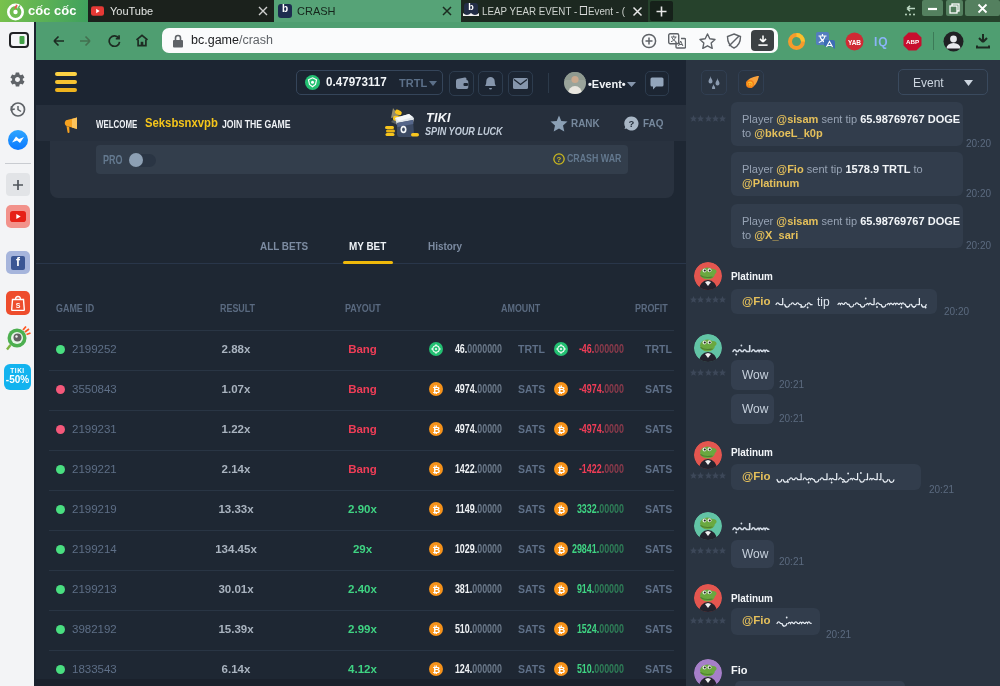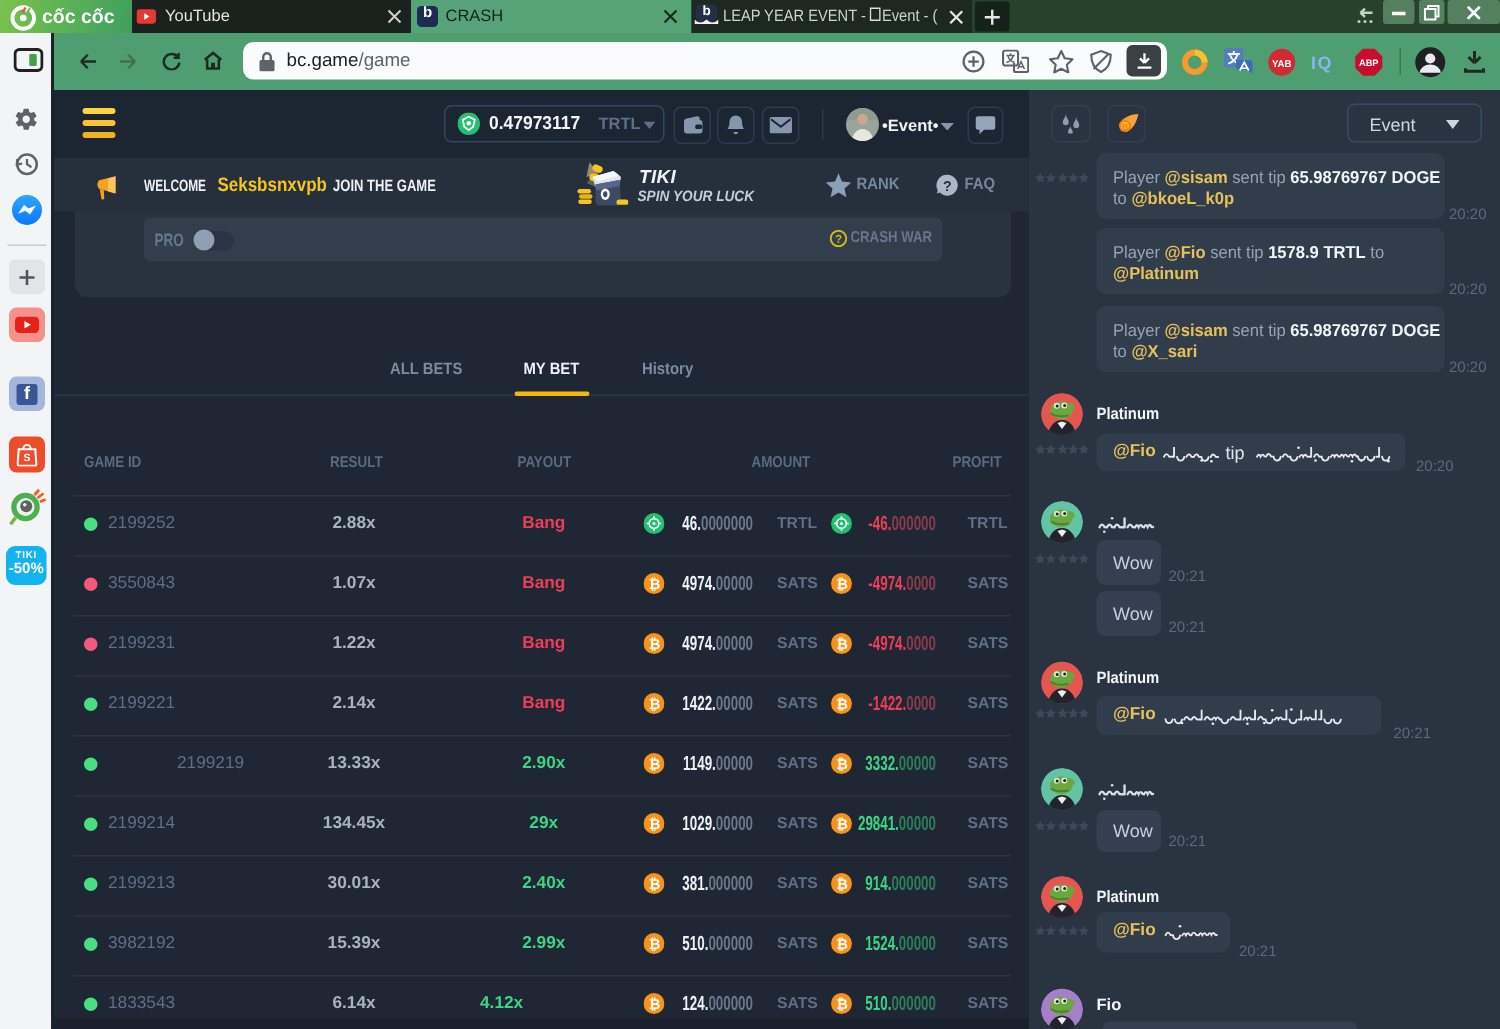--- a/index.html
+++ b/index.html
@@ -81,21 +81,21 @@
 <svg class="ic" style="left:135px;top:34px" width="14" height="13" viewBox="0 0 21 20">
     <path d="M2 9 L10.5 2 L19 9" fill="none" stroke="#1d2b22" stroke-width="2.6"></path>
     <path d="M4.5 8.5 V18 H16.5 V8.5" fill="none" stroke="#1d2b22" stroke-width="2.6"></path>
     <rect x="8.5" y="12" width="4" height="6" fill="#1d2b22"></rect>
   </svg>
 <div class="a" style="left:162px;top:28px;width:616px;height:25px;background:#fafbfc;border-radius:7px;"></div>
 <svg class="ic" style="left:172px;top:34px" width="12" height="14" viewBox="0 0 12 14">
     <rect x="1" y="6" width="10" height="7.5" rx="1" fill="#5f6368"></rect>
     <path d="M3.5 6 V4 a2.5 2.5 0 0 1 5 0 V6" fill="none" stroke="#5f6368" stroke-width="1.6"></path>
   </svg>
-<div class="a" style="left:191px;top:33px;font-size:12.5px;color:#202124;">bc.game<span style="color:#5f6368;">/game</span></div>
+<div class="a" style="left:191px;top:33px;font-size:12.5px;color:#202124;">bc.game<span style="color:#5f6368;">/crash</span></div>
 <svg class="ic" style="left:641px;top:33px" width="16" height="16" viewBox="0 0 16 16">
     <circle cx="8" cy="8" r="6.6" fill="none" stroke="#5f6368" stroke-width="1.5"></circle>
     <path d="M8 4.5 V11.5 M4.5 8 H11.5" stroke="#5f6368" stroke-width="1.5"></path>
   </svg>
 <svg class="ic" style="left:668px;top:33px" width="18" height="16" viewBox="0 0 18 16">
     <rect x="0.7" y="0.7" width="10" height="10" rx="1.5" fill="none" stroke="#5f6368" stroke-width="1.4"></rect>
     <path d="M3 4 H8.5 M5.7 2.5 V4 M7.5 4 C7 6.5 5 8 3 8.7 M4 4.5 C4.8 6.8 6.5 8 8.3 8.7" stroke="#5f6368" stroke-width="1" fill="none"></path>
     <path d="M13 5.5 h3.5 a1 1 0 0 1 1 1 V14 a1 1 0 0 1 -1 1 H9 a1 1 0 0 1 -1-1 V9" fill="none" stroke="#5f6368" stroke-width="1.4"></path>
     <path d="M10.5 13 L12.7 8 L14.9 13 M11.3 11.5 h2.8" stroke="#5f6368" stroke-width="1" fill="none"></path>
   </svg>
@@ -369,21 +369,21 @@
 <div class="a" style="left:380px;top:461px;width:122px;text-align:right;font-size:13.5px;font-weight:bold;color:#eef1f4;transform:scaleX(.66);transform-origin:100% 50%;">1422.<span style="color:#6a7889;">00000</span></div>
 <div class="a" style="left:518px;top:463px;font-size:10.5px;font-weight:bold;color:#5e6f87;">SATS</div>
 <svg class="ic" style="left:554px;top:462px" width="14" height="14" viewBox="0 0 14 14">
     <circle cx="7" cy="7" r="7" fill="#f7931a"></circle>
     <text x="7.4" y="10.6" font-size="9.5" font-weight="bold" fill="#fff" text-anchor="middle" font-family="Liberation Sans">₿</text>
   </svg>
 <div class="a" style="left:520px;top:461px;width:104px;text-align:right;font-size:13.5px;font-weight:bold;color:#ef3d57;transform:scaleX(.66);transform-origin:100% 50%;">-1422.<span style="color:#8a3a4b;">0000</span></div>
 <div class="a" style="left:645px;top:463px;font-size:10.5px;font-weight:bold;color:#5e6f87;">SATS</div>
 <div class="a" style="left:49px;top:490px;width:625px;height:1px;background:#293544;"></div>
 <div class="a" style="left:56px;top:505px;width:9px;height:9px;border-radius:50%;background:#49de80;"></div>
-<div class="a" style="left:72px;top:503px;font-size:11.5px;color:#5e6f87;margin-left:46px;">2199219</div>
+<div class="a" style="left:72px;top:503px;font-size:11.5px;color:#5e6f87;">2199219</div>
 <div class="a" style="left:180px;top:503px;width:112px;text-align:center;font-size:11.5px;font-weight:bold;color:#a9b3bf;">13.33x</div>
 <div class="a" style="left:320px;top:503px;width:85px;text-align:center;font-size:11.5px;font-weight:bold;color:#3fd483;">2.90x</div>
 <svg class="ic" style="left:429px;top:502px" width="14" height="14" viewBox="0 0 14 14">
     <circle cx="7" cy="7" r="7" fill="#f7931a"></circle>
     <text x="7.4" y="10.6" font-size="9.5" font-weight="bold" fill="#fff" text-anchor="middle" font-family="Liberation Sans">₿</text>
   </svg>
 <div class="a" style="left:380px;top:501px;width:122px;text-align:right;font-size:13.5px;font-weight:bold;color:#eef1f4;transform:scaleX(.66);transform-origin:100% 50%;">1149.<span style="color:#6a7889;">00000</span></div>
 <div class="a" style="left:518px;top:503px;font-size:10.5px;font-weight:bold;color:#5e6f87;">SATS</div>
 <svg class="ic" style="left:554px;top:502px" width="14" height="14" viewBox="0 0 14 14">
     <circle cx="7" cy="7" r="7" fill="#f7931a"></circle>
@@ -439,21 +439,21 @@
 <svg class="ic" style="left:554px;top:622px" width="14" height="14" viewBox="0 0 14 14">
     <circle cx="7" cy="7" r="7" fill="#f7931a"></circle>
     <text x="7.4" y="10.6" font-size="9.5" font-weight="bold" fill="#fff" text-anchor="middle" font-family="Liberation Sans">₿</text>
   </svg>
 <div class="a" style="left:520px;top:621px;width:104px;text-align:right;font-size:13.5px;font-weight:bold;color:#3fd483;transform:scaleX(.66);transform-origin:100% 50%;">1524.<span style="color:#2e7d57;">00000</span></div>
 <div class="a" style="left:645px;top:623px;font-size:10.5px;font-weight:bold;color:#5e6f87;">SATS</div>
 <div class="a" style="left:49px;top:650px;width:625px;height:1px;background:#293544;"></div>
 <div class="a" style="left:56px;top:665px;width:9px;height:9px;border-radius:50%;background:#49de80;"></div>
 <div class="a" style="left:72px;top:663px;font-size:11.5px;color:#5e6f87;">1833543</div>
 <div class="a" style="left:180px;top:663px;width:112px;text-align:center;font-size:11.5px;font-weight:bold;color:#a9b3bf;">6.14x</div>
-<div class="a" style="left:320px;top:663px;width:85px;text-align:left;font-size:11.5px;font-weight:bold;color:#3fd483;">4.12x</div>
+<div class="a" style="left:320px;top:663px;width:85px;text-align:center;font-size:11.5px;font-weight:bold;color:#3fd483;">4.12x</div>
 <svg class="ic" style="left:429px;top:662px" width="14" height="14" viewBox="0 0 14 14">
     <circle cx="7" cy="7" r="7" fill="#f7931a"></circle>
     <text x="7.4" y="10.6" font-size="9.5" font-weight="bold" fill="#fff" text-anchor="middle" font-family="Liberation Sans">₿</text>
   </svg>
 <div class="a" style="left:380px;top:661px;width:122px;text-align:right;font-size:13.5px;font-weight:bold;color:#eef1f4;transform:scaleX(.66);transform-origin:100% 50%;">124.<span style="color:#6a7889;">000000</span></div>
 <div class="a" style="left:518px;top:663px;font-size:10.5px;font-weight:bold;color:#5e6f87;">SATS</div>
 <svg class="ic" style="left:554px;top:662px" width="14" height="14" viewBox="0 0 14 14">
     <circle cx="7" cy="7" r="7" fill="#f7931a"></circle>
     <text x="7.4" y="10.6" font-size="9.5" font-weight="bold" fill="#fff" text-anchor="middle" font-family="Liberation Sans">₿</text>
   </svg>

